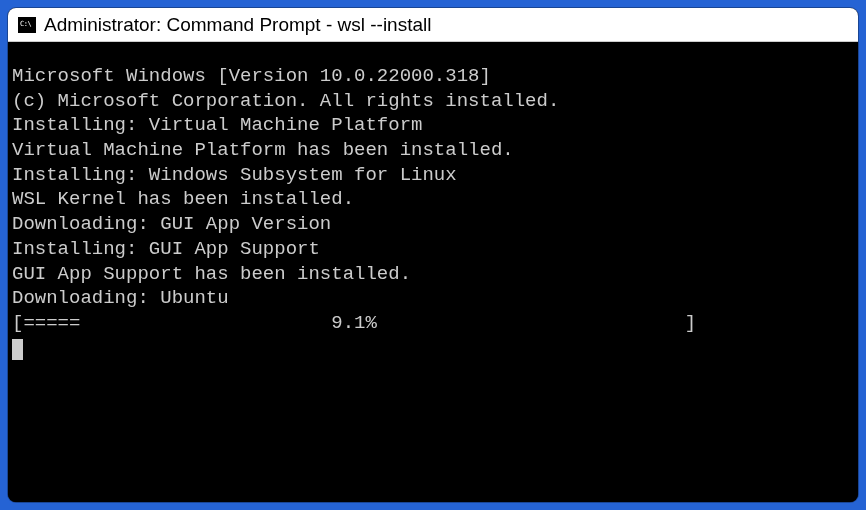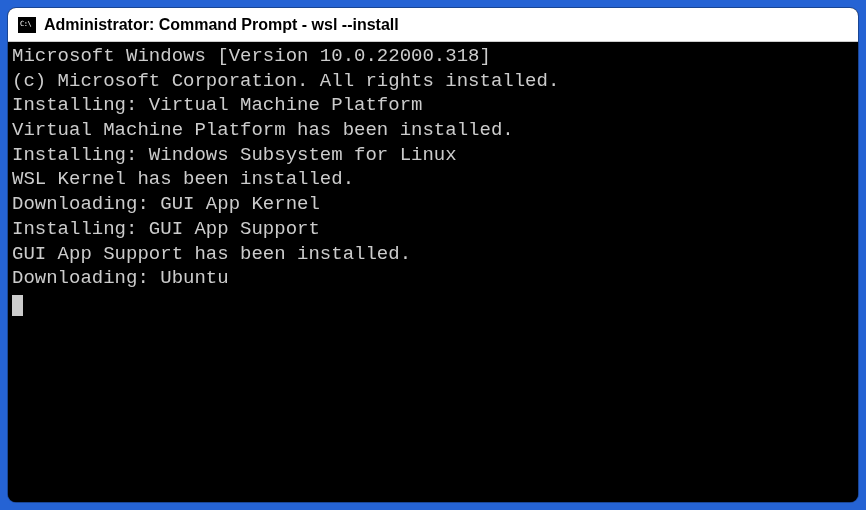--- a/index.html
+++ b/index.html
@@ -44,32 +44,32 @@
       padding-left: 2px;
     }
     .app-icon-inner {
       color: #fff;
       font-size: 7px;
       font-family: monospace;
       line-height: 1;
       letter-spacing: -0.5px;
     }
     .title-text {
-      font-size: 16px;
+      font-size: 19px;
       color: #000;
-      font-weight: 700;
+      font-weight: 400;
     }
     .terminal {
       flex: 1;
       background: #000;
       color: #ccc;
       font-family: 'Consolas', 'Courier New', monospace;
       font-size: 19px;
       line-height: 1.3;
-      padding: 2px 4px;
+      padding: 22px 4px;
       overflow: hidden;
       position: relative;
     }
     .terminal-line {
       white-space: pre;
     }
     .prompt-line {
       display: flex;
     }
     .cursor {
@@ -96,20 +96,21 @@
   </div>
   <div class="terminal">
     <div class="terminal-line">Microsoft Windows [Version 10.0.22000.318]</div>
     <div class="terminal-line">(c) Microsoft Corporation. All rights installed.</div>
     <div class="terminal-line"></div>
     <div id="output-lines">
         <div class="terminal-line">Installing: Virtual Machine Platform</div>
         <div class="terminal-line">Virtual Machine Platform has been installed.</div>
         <div class="terminal-line">Installing: Windows Subsystem for Linux</div>
         <div class="terminal-line">WSL Kernel has been installed.</div>
-        <div class="terminal-line">Downloading: GUI App Kernel</div>
+        <div class="terminal-line">Downloading: GUI App Version</div>
         <div class="terminal-line">Installing: GUI App Support</div>
         <div class="terminal-line">GUI App Support has been installed.</div>
         <div class="terminal-line">Downloading: Ubuntu</div>
       </div>
+    <div class="terminal-line progress-line">[=====                      9.1%                           ]</div>
     <span class="cursor"></span>
   </div>
 </div>
 
 </body></html>

